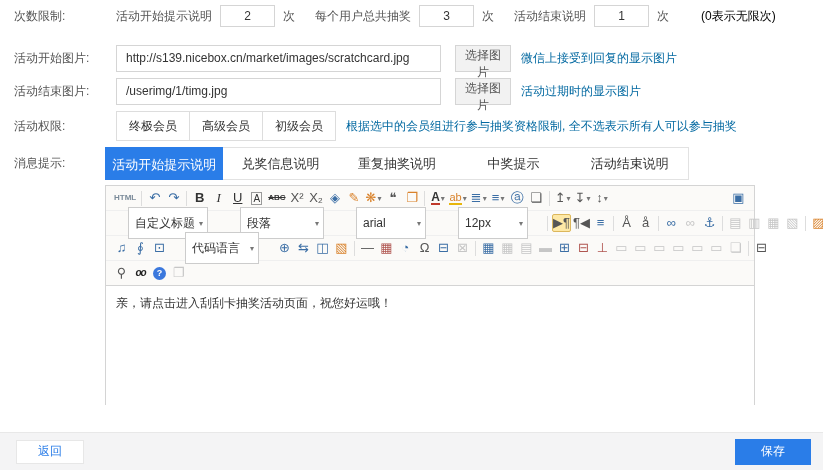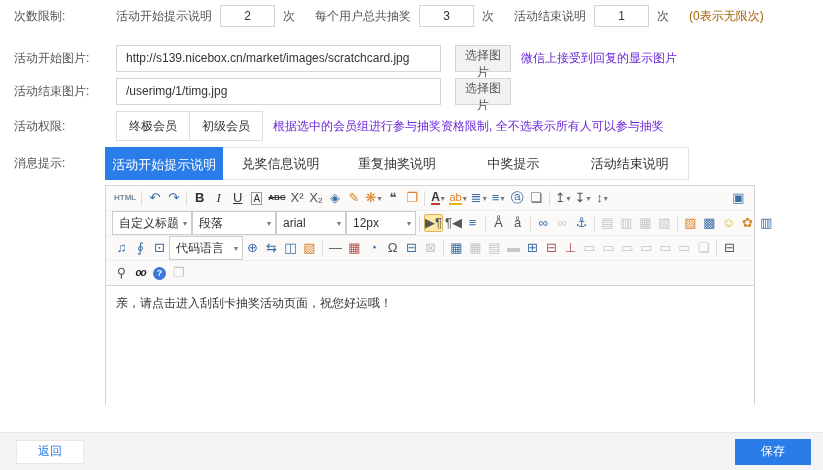--- a/index.html
+++ b/index.html
@@ -2,28 +2,28 @@
 <html style="--accent: #2a7de8;"><head>
 <meta charset="utf-8">
 <style>
   html,body{margin:0;padding:0;}
   body{
     width:823px;height:470px;position:relative;overflow:hidden;background:#fff;
     font-family:"Liberation Sans","DejaVu Sans",sans-serif;font-size:12px;color:#333;
   }
   .row{position:absolute;left:0;right:0;display:flex;align-items:center;}
   .rlabel{width:102px;padding-left:14px;color:#555;flex-shrink:0;font-size:12px;}
-  .hint{color:#6d28d9;font-size:12px;margin-left:10px;white-space:nowrap;}
+  .hint{color:#0369a1;font-size:12px;margin-left:10px;white-space:nowrap;}
   
   .limit-item{display:flex;align-items:center;margin-right:20px;}
   .limit-item .lt{color:#555;}
   .numin{width:55px;height:22px;margin:0 8px;text-align:center;border:1px solid #d5d5d5;
     font-size:12px;color:#333;box-sizing:border-box;outline:none;background:#fff;}
   .unit{color:#555;}
-  .note{color:#a16207;}
+  .note{color:#000000;margin-left:12px;}
   
   .txtin{width:325px;height:27px;border:1px solid #d5d5d5;font-size:12px;color:#333;
     padding:0 9px;box-sizing:border-box;outline:none;background:#fff;}
   .selimg{width:56px;height:27px;background:#f2f2f2;border:1px solid #d5d5d5;color:#555;
     font-size:12px;margin-left:14px;cursor:pointer;}
   
   .mgroup{display:flex;}
   .mbtn{min-width:64px;height:30px;line-height:28px;text-align:center;border:1px solid #ddd;
     border-left:none;background:#fff;font-size:12px;color:#333;box-sizing:border-box;
     padding:0 12px;cursor:pointer;}
@@ -41,22 +41,22 @@
   .tb{display:flex;align-items:center;padding:1px 6px;height:22px;border-bottom:1px solid #efefef;}
   .tb:last-child{border-bottom:none;}
   .tbi{min-width:15px;height:18px;margin:0 1px;border-radius:2px;cursor:pointer;
     display:inline-flex;align-items:center;justify-content:center;padding:0 1px;}
   .tbi.on{background:#fde8a6;border:1px solid #dcb75c;height:16px;}
   .gl{font-size:13px;line-height:16px;}
   .car{font-size:8px;color:#777;margin-left:1px;font-weight:normal;}
   .sep{width:1px;height:15px;background:#ddd;margin:0 3px;flex-shrink:0;}
   .gap{flex:1;}
   .tbsel{display:inline-flex;justify-content:space-between;align-items:center;
-    border:1px solid #ccc;background:#fff;height:24px;font-size:12px;color:#333;
-    padding:0 4px 0 6px;margin:0 0;box-sizing:border-box;cursor:pointer;flex-shrink:0;}
+    border:1px solid #ccc;background:#fff;height:32px;font-size:12px;color:#333;
+    padding:0 4px 0 6px;margin:0 16px;box-sizing:border-box;cursor:pointer;flex-shrink:0;}
   
   .b{color:#3b6ea5;} .o{color:#d9822b;} .y{color:#e8b60a;} .g{color:#c6c6c6;}
   .d{color:#555;} .red{color:#b05550;}
   .src{font-size:8px;font-weight:bold;color:#7a8a99;}
   .bold{font-weight:bold;color:#333;}
   .ital{font-style:italic;font-family:"Liberation Serif",serif;color:#333;}
   .und{text-decoration:underline;color:#333;}
   .boxA{border:1px solid #999;font-size:10px;line-height:11px;padding:0 1px;color:#333;}
   .strike{text-decoration:line-through;font-size:8px;font-weight:bold;color:#333;}
   .fc{color:#333;border-bottom:2px solid #c0392b;line-height:11px;font-weight:bold;font-size:12px;}
@@ -102,26 +102,28 @@
   <span class="rlabel">活动开始图片:</span>
   <input class="txtin" value="http://s139.nicebox.cn/market/images/scratchcard.jpg" style="">
   <button class="selimg">选择图片</button>
   <span class="hint">微信上接受到回复的显示图片</span>
 </div>
 
 <div class="row" style="top:77px;height:28px;">
   <span class="rlabel">活动结束图片:</span>
   <input class="txtin" value="/userimg/1/timg.jpg" style="">
   <button class="selimg">选择图片</button>
+  <span class="hint">活动过期时的显示图片</span>
 </div>
 
 <div class="row" style="top:111px;height:30px;">
   <span class="rlabel">活动权限:</span>
   <span class="mgroup">
       <span class="mbtn">终极会员</span>
+      <span class="mbtn">高级会员</span>
       <span class="mbtn">初级会员</span>
     </span>
   <span class="hint">根据选中的会员组进行参与抽奖资格限制, 全不选表示所有人可以参与抽奖</span>
 </div>
 
 <div class="row" style="top:147px;height:33px;">
   <span class="rlabel">消息提示:</span>
 </div>
 
 <div class="tabbar">

